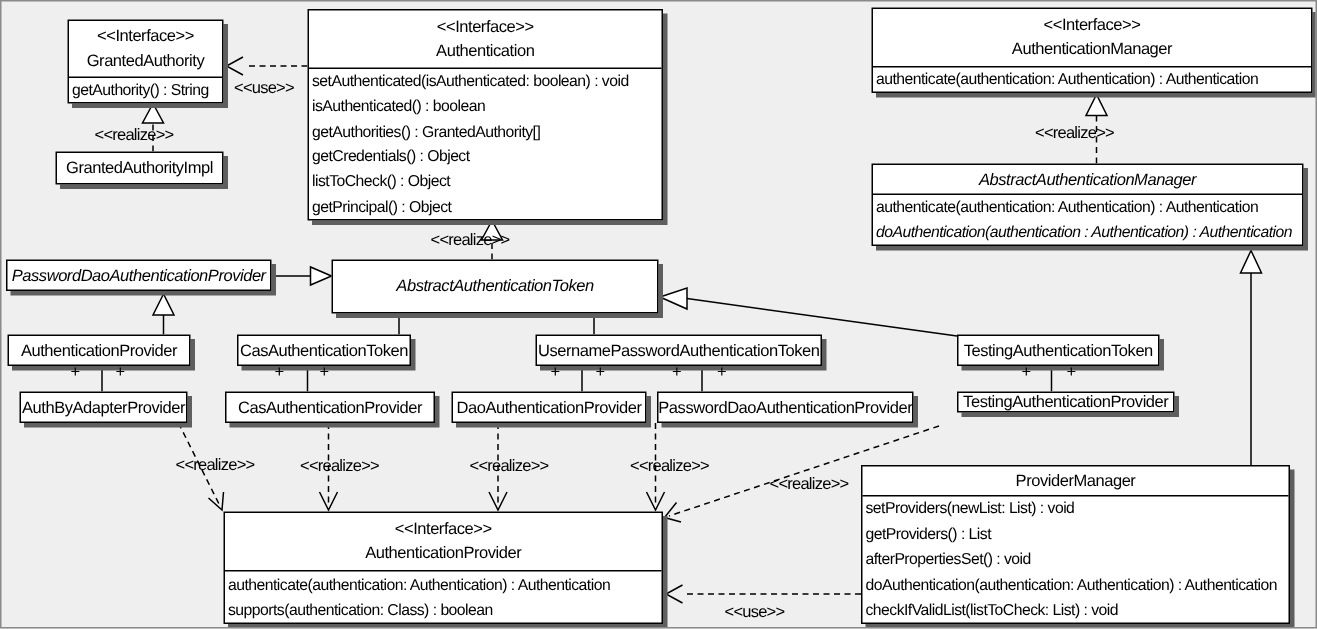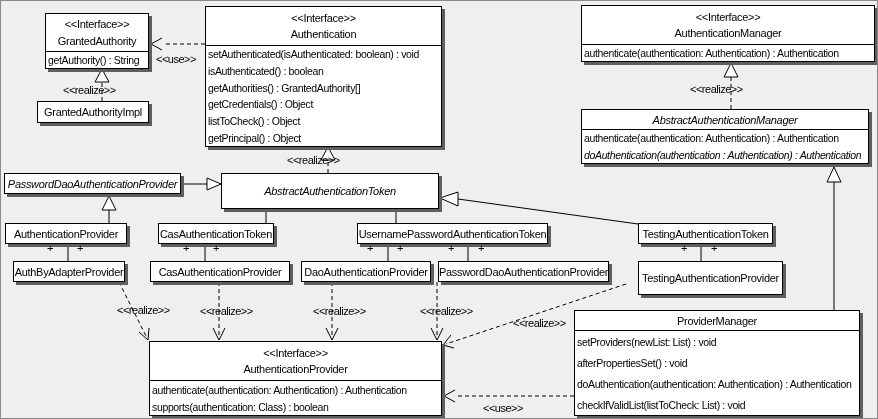--- a/index.html
+++ b/index.html
@@ -162,41 +162,42 @@
   </div>
   <div class="box single" style="left:149px;top:260px;width:140px;height:21px">
     <div class="cname">CasAuthenticationProvider</div>
   </div>
   <div class="box single" style="left:300px;top:260px;width:130px;height:21px">
     <div class="cname">DaoAuthenticationProvider</div>
   </div>
   <div class="box single" style="left:437px;top:260px;width:171px;height:21px">
     <div class="cname">PasswordDaoAuthenticationProvider</div>
   </div>
-  <div class="box single" style="left:637px;top:260px;width:145px;height:34px">
+  <div class="box single" style="left:637px;top:260px;width:145px;height:14px">
     <div class="cname">TestingAuthenticationProvider</div>
   </div>
 
   <div class="box" style="left:148px;top:340px;width:293px;height:75px">
     <div class="title" style="height:38px">
       <div class="stereo">&lt;&lt;Interface&gt;&gt;</div>
       <div class="cname">AuthenticationProvider</div>
     </div>
     <div class="methods" style="top:38px">
       <div class="m">authenticate(authentication: Authentication) : Authentication</div>
       <div class="m">supports(authentication: Class) : boolean</div>
     </div>
   </div>
 
   <div class="box clip" style="left:573px;top:309px;width:286px;height:106px">
     <div class="title" style="height:19px">
       <div class="cname">ProviderManager</div>
     </div>
     <div class="methods" style="top:19px">
       <div class="m">setProviders(newList: List) : void</div>
+      <div class="m">getProviders() : List</div>
       <div class="m">afterPropertiesSet() : void</div>
       <div class="m">doAuthentication(authentication: Authentication) : Authentication</div>
       <div class="m">checkIfValidList(listToCheck: List) : void</div>
     </div>
   </div>
 
   <div class="elabel" style="left:155px;top:52px">&lt;&lt;use&gt;&gt;</div>
   <div class="elabel" style="left:62px;top:83px">&lt;&lt;realize&gt;&gt;</div>
   <div class="elabel" style="left:286px;top:153px">&lt;&lt;realize&gt;&gt;</div>
   <div class="elabel" style="left:689px;top:82px">&lt;&lt;realize&gt;&gt;</div>

